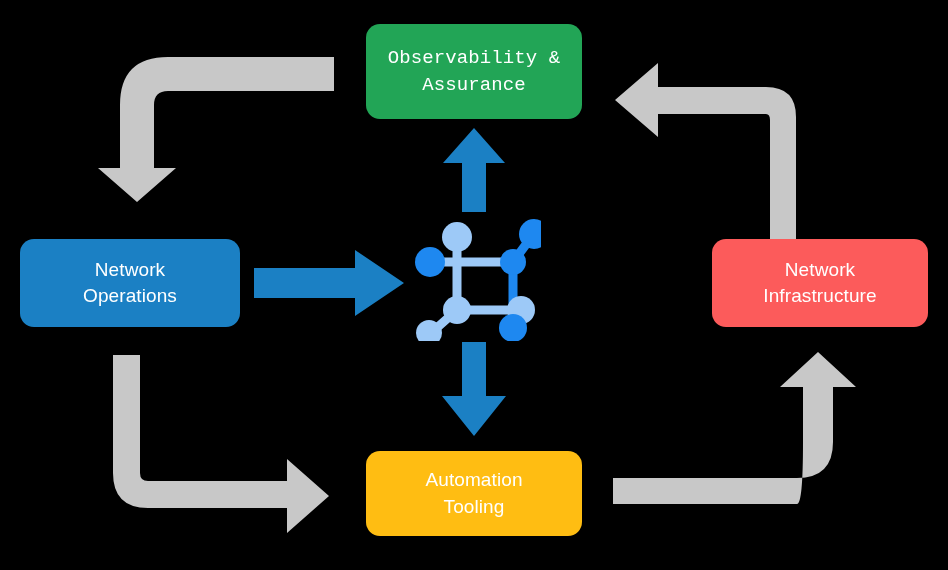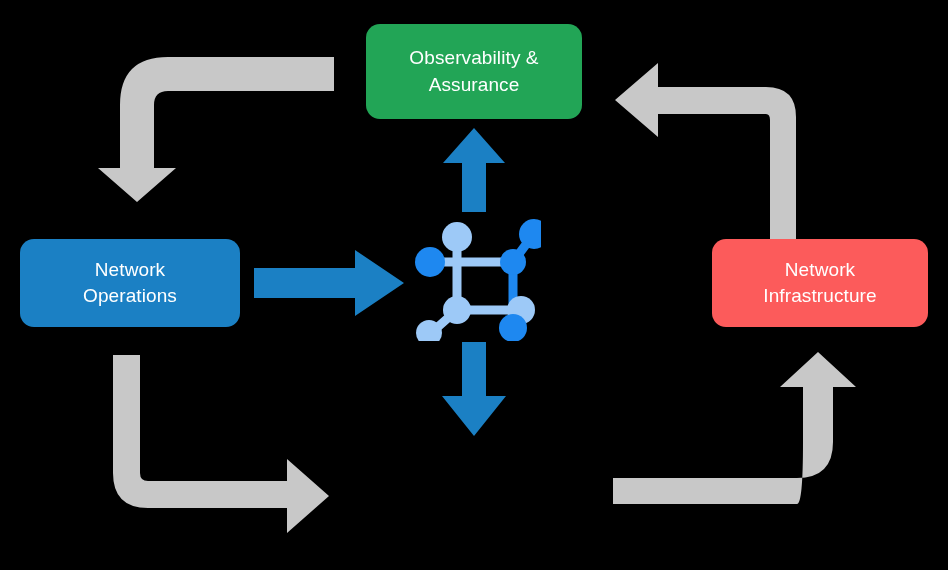--- a/index.html
+++ b/index.html
@@ -25,21 +25,21 @@
     color: #ffffff;
     font-size: 19px;
     line-height: 1.38;
     font-weight: 400;
     letter-spacing: 0.1px;
     box-sizing: border-box;
     padding: 6px 10px;
   }
   .box-label { white-space: pre-line; display: block; }
 
-  #box-observability { left: 366px; top: 24px;  width: 216px; height: 95px; background: #22a556; }
+  #box-observability { left: 366px; top: 24px;  width: 216px; height: 95px; background: #22a556; font-family: Liberation Mono, monospace; }
   #box-operations    { left: 20px;  top: 239px; width: 220px; height: 88px; background: #1b80c4; }
   #box-infrastructure{ left: 712px; top: 239px; width: 216px; height: 88px; background: #fc5b5b; }
   #box-automation    { left: 366px; top: 451px; width: 216px; height: 85px; background: #ffbd12; }
 
   .svg-layer {
     position: absolute;
     left: 0; top: 0;
     width: 948px;
     height: 570px;
   }
@@ -172,14 +172,18 @@
   <div class="node-box" id="box-operations">
     <span class="box-label">Network
 Operations</span>
   </div>
 
   <div class="node-box" id="box-infrastructure">
     <span class="box-label">Network
 Infrastructure</span>
   </div>
 
+  <div class="node-box" id="box-automation">
+    <span class="box-label">Automation
+Tooling</span>
+  </div>
 
 </div>
 
 </body></html>

